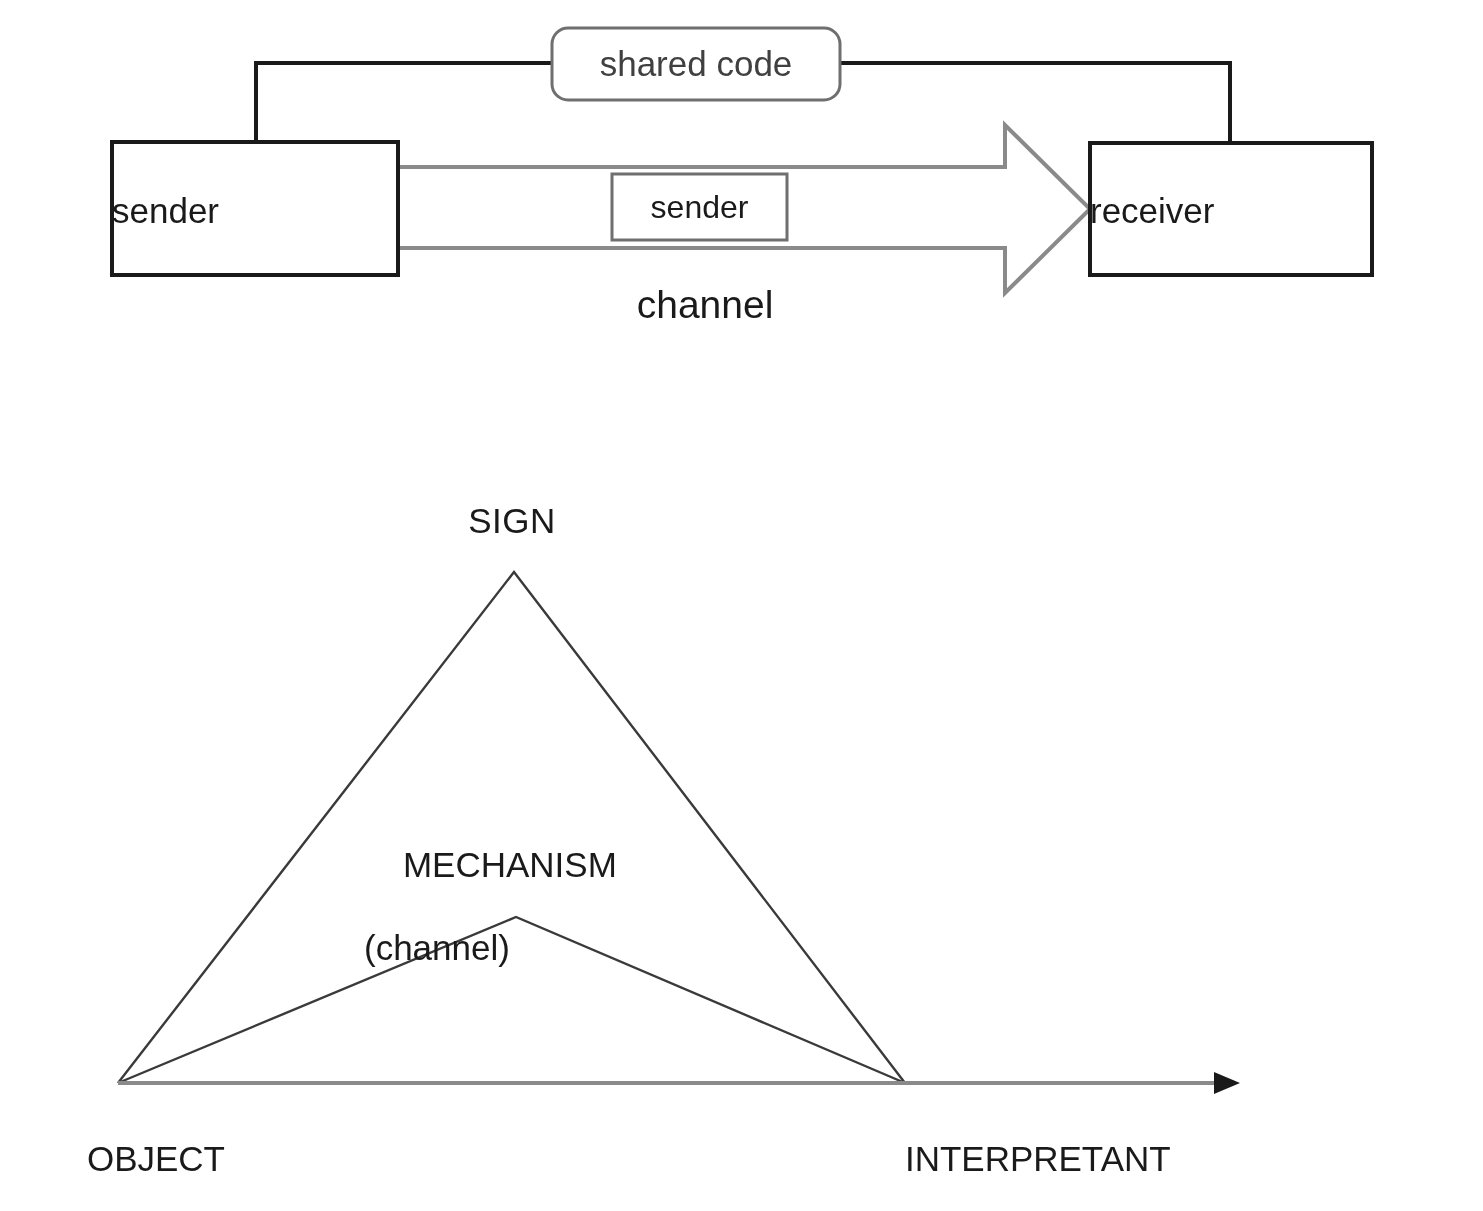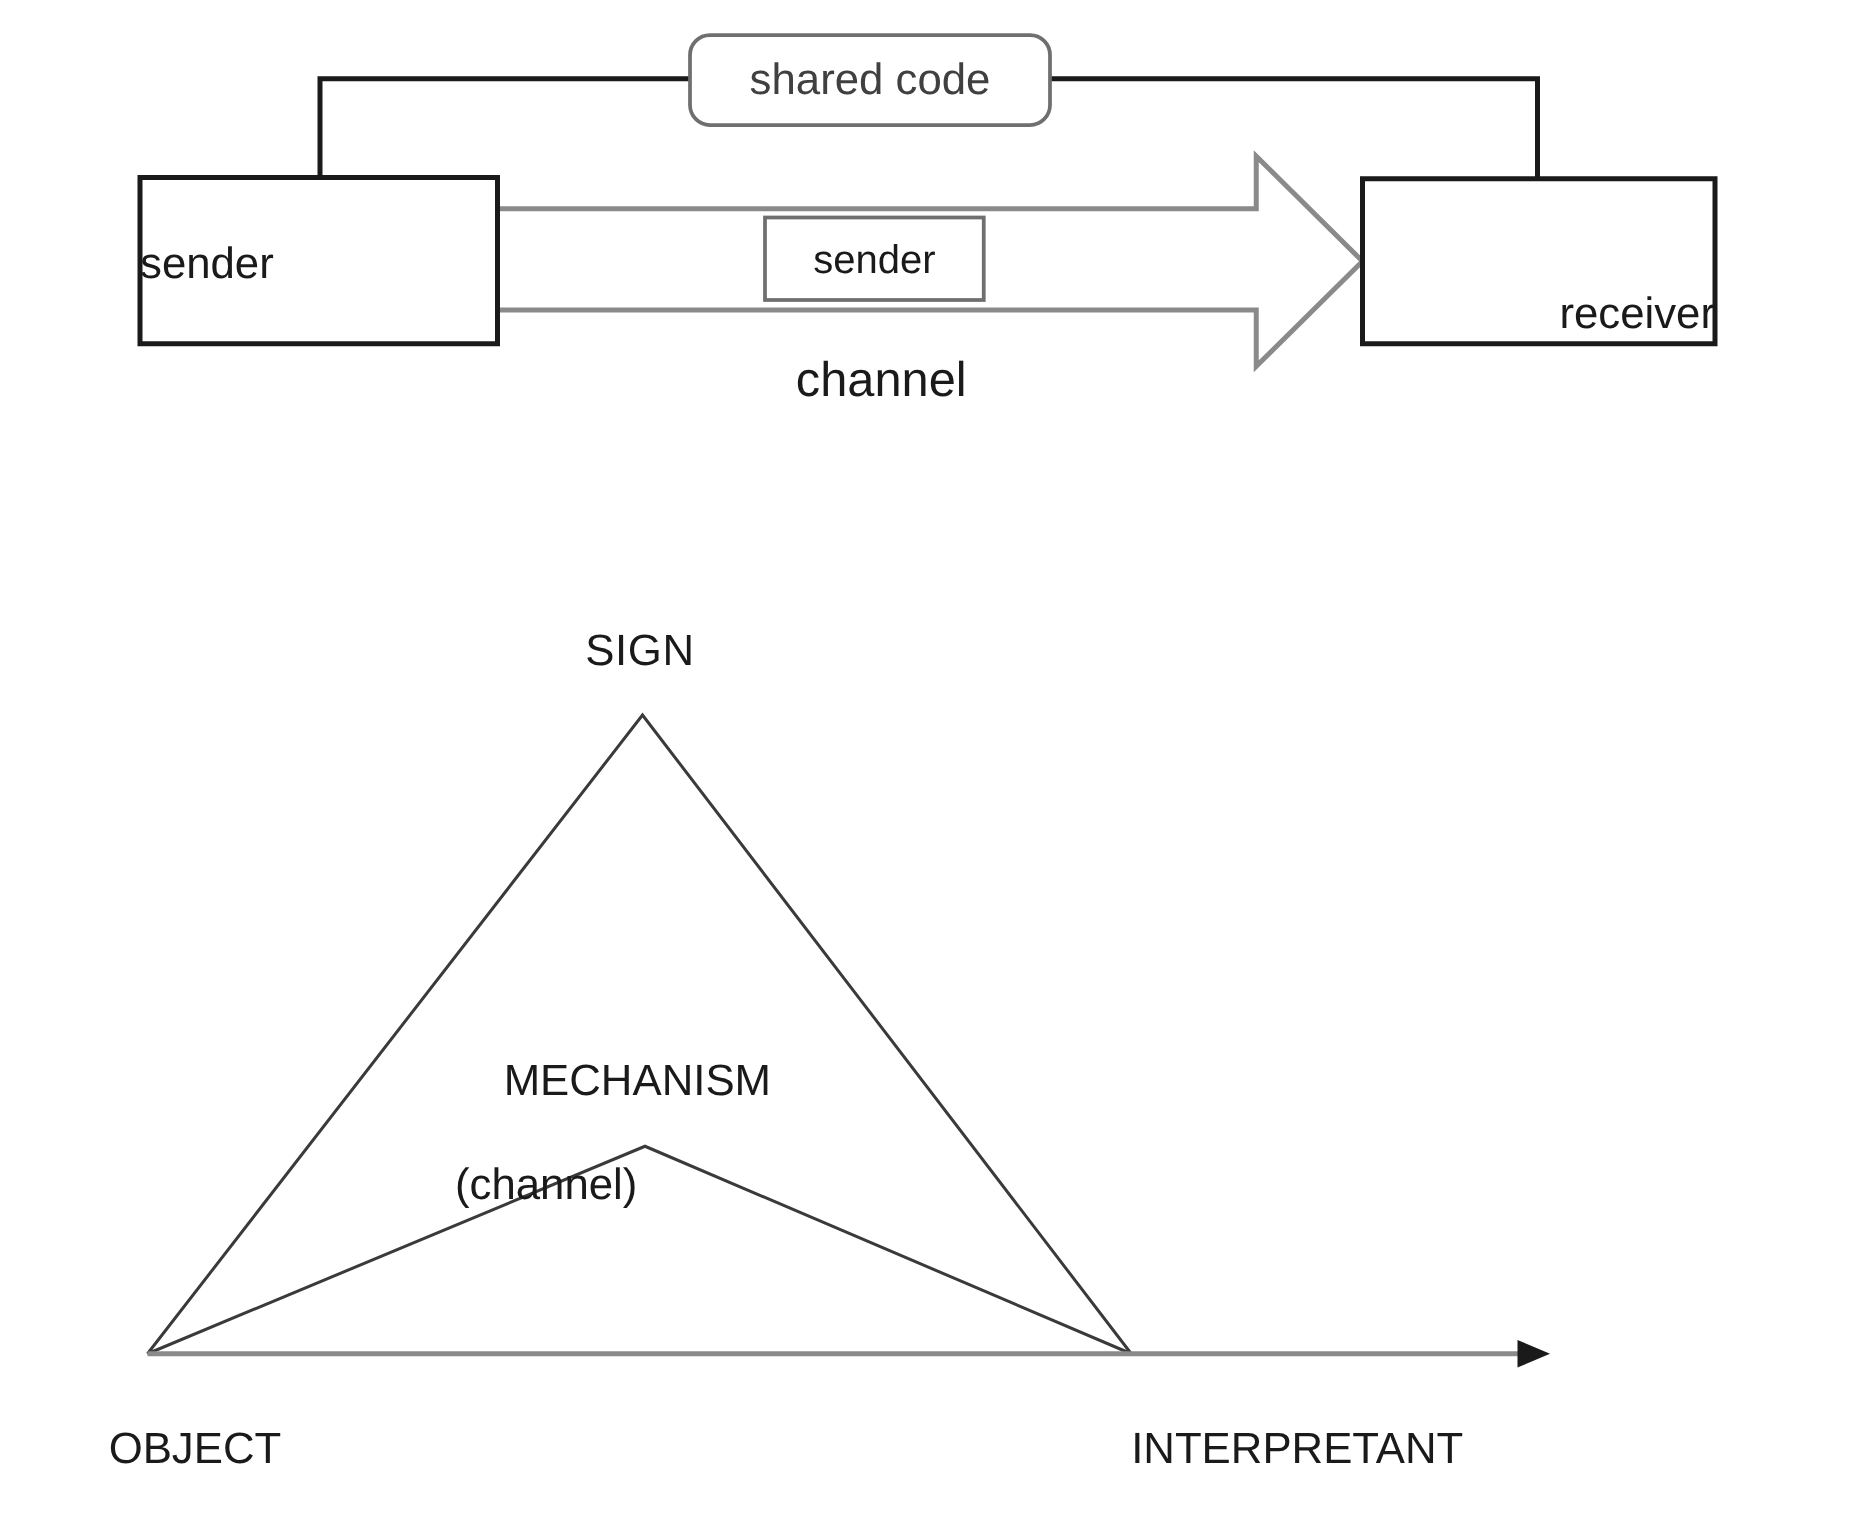--- a/index.html
+++ b/index.html
@@ -49,23 +49,22 @@
     left: 112px;
     top: 190px;
     width: 286px;
     text-align: left;
     font-size: 35px;
   }
   .lbl-receiver {
     left: 1090px;
     top: 190px;
     width: 282px;
-    text-align: right;
+    text-align: left;
     font-size: 35px;
-    margin-top: 40px;
   }
   .lbl-message {
     left: 612px;
     top: 189px;
     width: 175px;
     text-align: center;
     font-size: 32px;
   }
   .lbl-channel {
     left: 565px;

